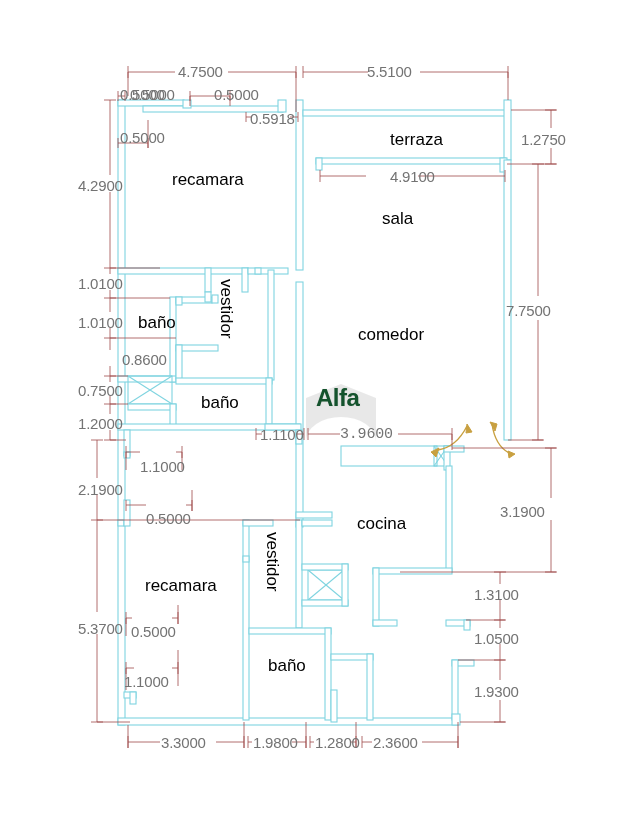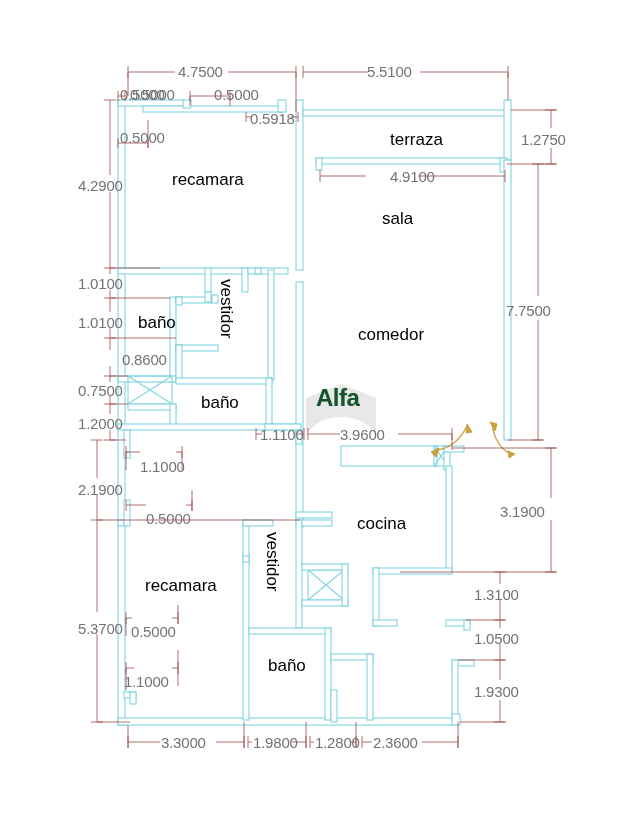--- a/index.html
+++ b/index.html
@@ -422,21 +422,21 @@
 
   <div class="dim-label" style="left:521px; top:131px;">1.2750</div>
   <div class="dim-label" style="left:506px; top:302px;">7.7500</div>
   <div class="dim-label" style="left:500px; top:503px;">3.1900</div>
   <div class="dim-label" style="left:474px; top:586px;">1.3100</div>
   <div class="dim-label" style="left:474px; top:630px;">1.0500</div>
   <div class="dim-label" style="left:474px; top:683px;">1.9300</div>
 
   <div class="dim-label" style="left:366px; top:168px;margin-left:24px;">4.9100</div>
   <div class="dim-label" style="left:260px; top:426px;">1.1100</div>
-  <div class="dim-label" style="left:340px; top:426px;">3.9600</div>
+  <div class="dim-label" style="left:340px; top:426px;font-family:Liberation Mono, monospace;">3.9600</div>
 
   <div class="dim-label" style="left:161px; top:734px;">3.3000</div>
   <div class="dim-label" style="left:253px; top:734px;">1.9800</div>
   <div class="dim-label" style="left:315px; top:734px;text-align:center;">1.2800</div>
   <div class="dim-label" style="left:373px; top:734px;">2.3600</div>
 
   <div class="wm-text">Alfa</div>
 
 </div>
 

